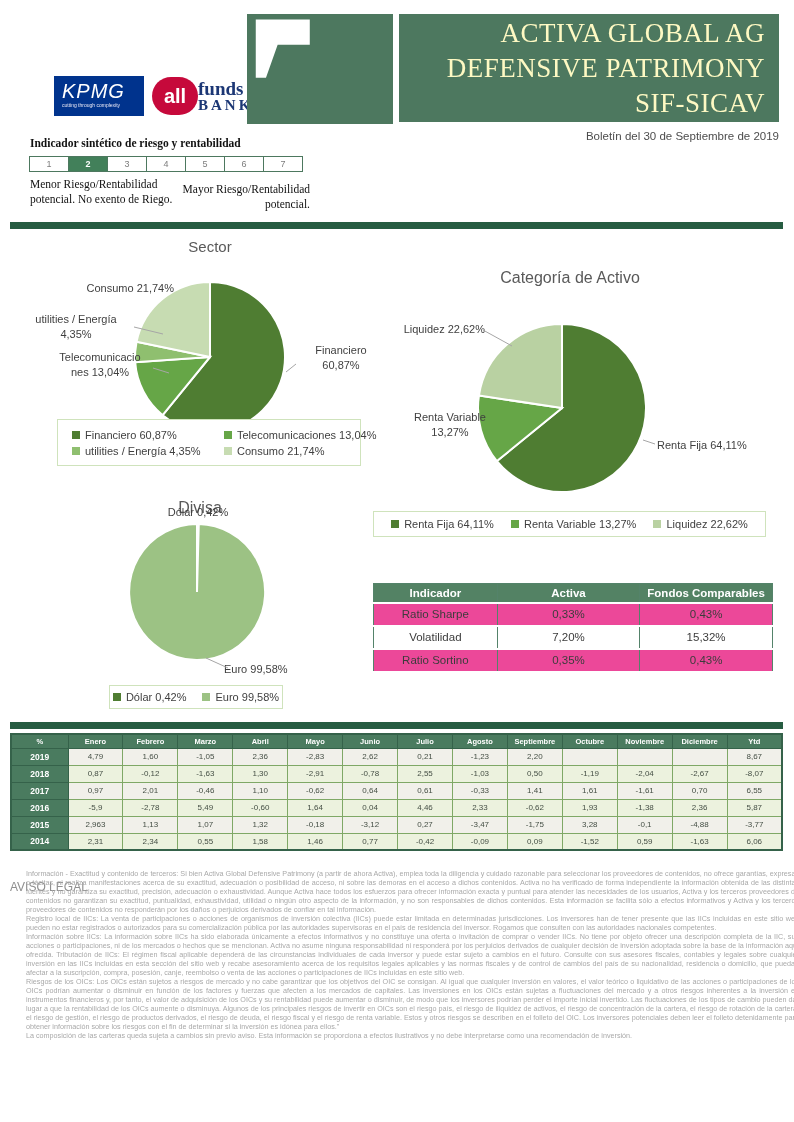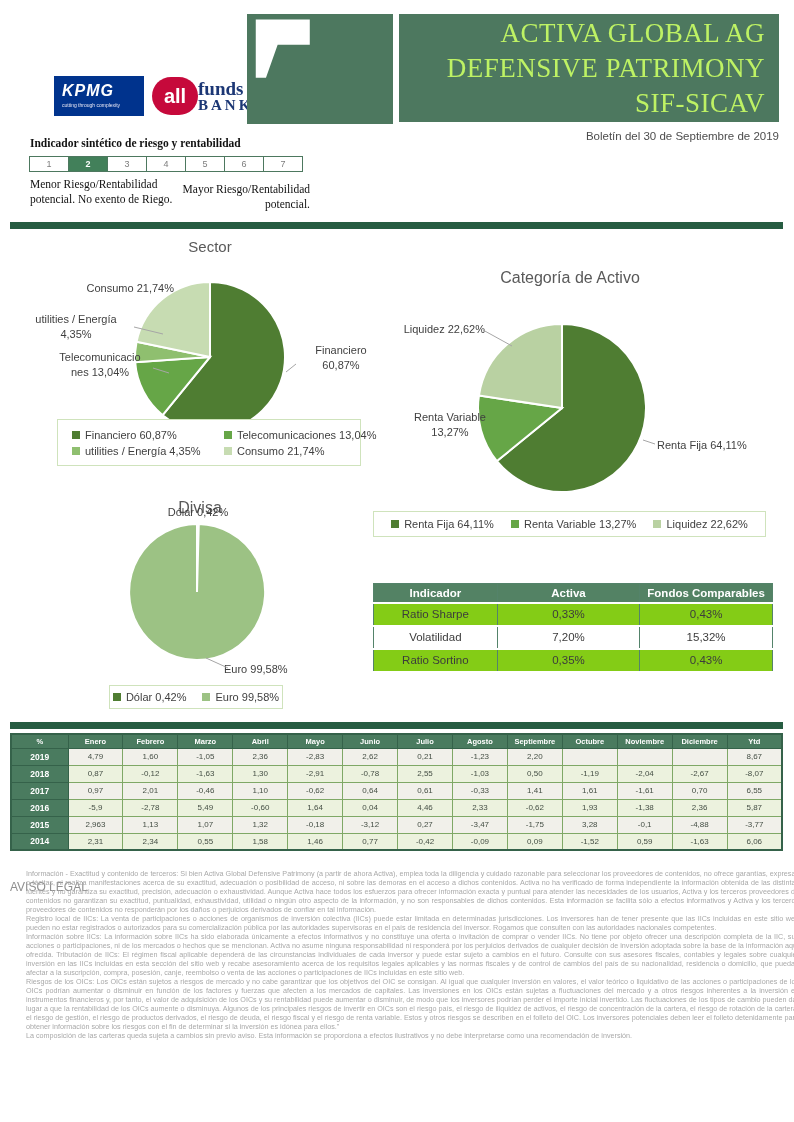--- a/index.html
+++ b/index.html
@@ -3,30 +3,30 @@
 <meta charset="utf-8">
 <style>
   * { margin:0; padding:0; box-sizing:border-box; }
   body { background:#ffffff; font-family:"Liberation Sans", sans-serif; }
   .page { position:relative; width:794px; height:1122px; background:#fff; overflow:hidden; margin:0 auto; }
   .abs { position:absolute; }
 
   
   .citi-wrap { left:50px; top:8px; width:140px; height:64px; }
   .kpmg-box { left:54px; top:76px; width:90px; height:40px; background:#00338d; color:#fff; padding:6px 6px 0 8px; }
-  .kpmg-word { font-style:italic; font-weight:bold; font-size:16px; letter-spacing:1px; line-height:18px; }
+  .kpmg-word { font-style:italic; font-weight:normal; font-size:20px; letter-spacing:1px; line-height:18px; }
   .kpmg-tag { font-size:5px; margin-top:2px; color:#e8e8f5; }
   .allfunds { left:152px; top:76px; height:40px; display:flex; align-items:center; }
   .all-red { width:46px; height:38px; background:#c6093b; border-radius:19px; color:#fff; font-weight:bold; font-size:20px; display:flex; align-items:center; justify-content:center; }
   .af-col { color:#1c3775; font-family:"Liberation Serif", serif; }
   .af-funds { font-size:19px; line-height:17px; font-weight:bold; }
   .af-bank { font-size:15px; line-height:16px; letter-spacing:3px; font-weight:bold; }
 
   .brand-square { left:247px; top:14px; width:146px; height:110px; background:#4d785f; }
-  .title-box { left:399px; top:14px; width:380px; height:108px; background:#4d785f; color:#bef264;
+  .title-box { left:399px; top:14px; width:380px; height:108px; background:#4d785f; color:#fef9c3;
                font-family:"Liberation Serif", serif; font-size:27px; line-height:35px; text-align:right;
                padding:2px 14px 0 0; letter-spacing:0.5px; }
   .bulletin { left:399px; top:130px; width:380px; text-align:right; font-size:11.5px; color:#4d4d4d; }
 
   
   .risk-label { left:30px; top:137px; font-family:"Liberation Serif", serif; font-weight:bold; font-size:11.5px; color:#111; }
   .risk-scale { left:30px; top:156px; display:flex; }
   .risk-cell { width:40px; height:16px; border:1px solid #4d785f; margin-left:-1px; display:flex; align-items:center; justify-content:center; font-size:9px; color:#7d7d7d; background:#fff; }
   .risk-cell.sel { background:#42805a; color:#fff; font-weight:bold; }
   .risk-low { left:30px; top:177px; width:158px; font-family:"Liberation Serif", serif; font-size:11.5px; line-height:14.5px; color:#111; }
@@ -63,21 +63,21 @@
   .categoria-legend { left:373px; top:511px; width:393px; height:26px; display:flex; justify-content:space-evenly; align-items:center; }
   .divisa-legend { left:109px; top:685px; width:174px; height:24px; display:flex; justify-content:center; gap:16px; align-items:center; }
   .lg-item { white-space:nowrap; }
   .lg-marker { display:inline-block; width:8px; height:8px; margin-right:5px; }
 
   
   .ind-table { left:373px; top:583px; }
   .ind-table table { width:400px; border-collapse:collapse; font-size:11.5px; border:1px solid #54836a; }
   .ind-table th { background:#538264; color:#fff; font-weight:bold; height:19px; border:1px solid #54836a; }
   .ind-table td { height:23px; text-align:center; color:#3c3c3c; border-left:1px solid #54836a; border-right:1px solid #54836a; border-top:2px solid #fff; border-bottom:2px solid #fff; }
-  .ind-table .row-even td { background:#84cc16; }
+  .ind-table .row-even td { background:#ec4899; }
   .ind-table .row-odd td { background:#ffffff; }
 
   
   .monthly { left:10px; top:733px; }
   .monthly table { width:773px; border-collapse:collapse; table-layout:fixed; border:2px solid #35624a; }
   .monthly thead th { background:#4a7b5f; color:#fff; font-size:7.5px; font-weight:bold; height:14px; border:1px solid #35624a; }
   .monthly tbody th { background:#4a7b5f; color:#fff; font-size:8.5px; font-weight:bold; height:17px; border:1px solid #35624a; }
   .monthly td { font-size:8px; color:#454f45; text-align:center; height:17px; border:1px solid #7fa866; }
   .monthly .row-even td { background:#f1f0ea; }
   .monthly .row-odd td { background:#ecf2de; }

